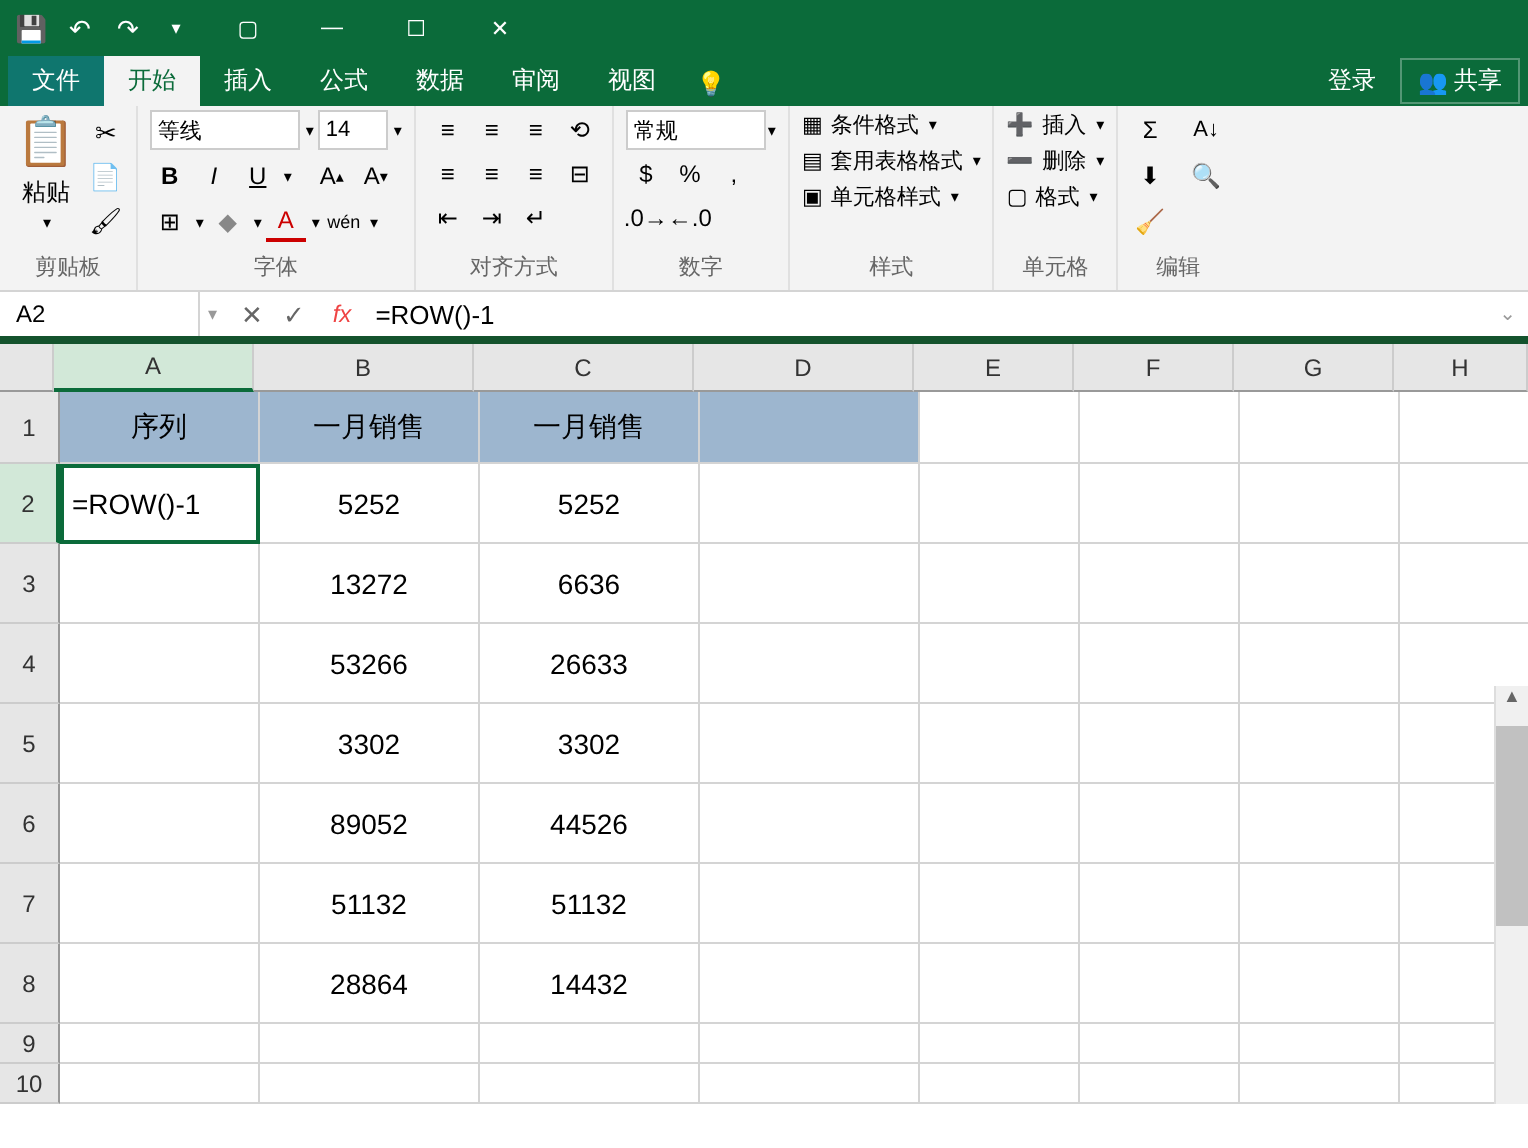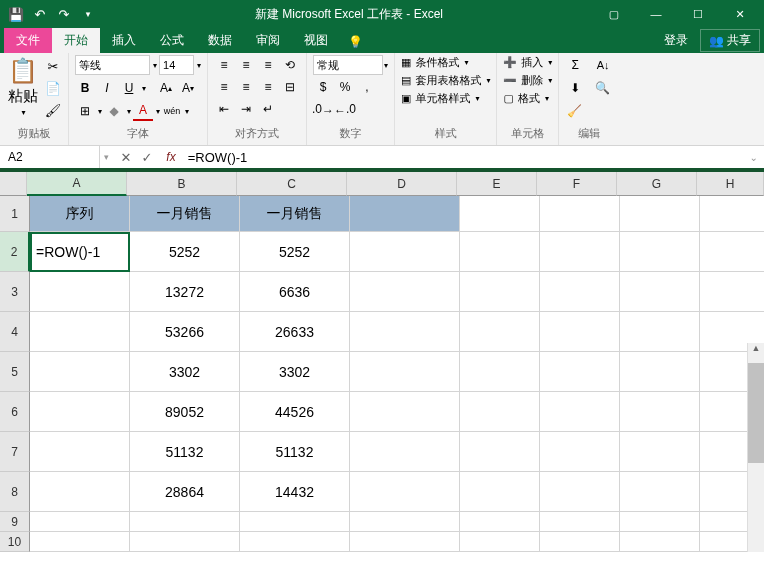--- a/index.html
+++ b/index.html
@@ -8,21 +8,21 @@
 .titlebar { background: #0b6b3a; height: 28px; display: flex; align-items: center; color: #fff; }
 .qat { display: flex; align-items: center; gap: 8px; padding: 0 8px; }
 .qat-icon { width: 16px; height: 16px; display: flex; align-items: center; justify-content: center; color: #fff; font-size: 13px; }
 .title-text { flex: 1; text-align: center; font-size: 12px; color: #fff; }
 .win-controls { display: flex; gap: 2px; padding-right: 4px; }
 .win-btn { width: 40px; height: 22px; display: flex; align-items: center; justify-content: center; color: #fff; font-size: 11px; }
 
 .ribbon-tabs { background: #0b6b3a; height: 25px; display: flex; align-items: flex-end; padding: 0 4px; }
 .tab { padding: 4px 12px; color: #fff; font-size: 12px; cursor: pointer; }
 .tab.active { background: #f3f3f3; color: #0b6b3a; }
-.tab.file { background: #ec4899; color: #fff; }
+.tab.file { background: #0f766e; color: #fff; }
 .tab-tell { color: #a8d8bf; font-size: 12px; padding: 4px 8px; display: flex; align-items: center; gap: 4px; }
 .tab-right { margin-left: auto; display: flex; align-items: center; }
 .share-btn { background: #0b6b3a; color: #fff; padding: 2px 8px; font-size: 12px; display: flex; align-items: center; gap: 3px; border: 1px solid rgba(255,255,255,0.3); }
 
 .ribbon { background: #f3f3f3; border-bottom: 1px solid #d4d4d4; height: 93px; display: flex; }
 .ribbon-group { border-right: 1px solid #e0e0e0; padding: 2px 6px; display: flex; flex-direction: column; justify-content: space-between; }
 .group-label { font-size: 11px; color: #666; text-align: center; padding: 2px 0; }
 .group-content { display: flex; gap: 4px; align-items: flex-start; }
 
 .paste-btn { display: flex; flex-direction: column; align-items: center; gap: 2px; padding: 2px; }
@@ -53,21 +53,21 @@
 .cell-col { display: flex; flex-direction: column; gap: 3px; }
 .cell-item { display: flex; align-items: center; gap: 4px; font-size: 11px; }
 
 .edit-col { display: flex; flex-direction: column; gap: 3px; }
 .edit-row { display: flex; gap: 8px; }
 
 .namebox-bar { height: 26px; border-bottom: 4px solid #14532d; display: flex; align-items: center; background: #fff; }
 .namebox { width: 100px; border: none; border-right: 1px solid #d4d4d4; padding: 3px 8px; font-size: 12px; height: 100%; }
 .fx-btns { display: flex; padding: 0 8px; gap: 10px; color: #666; }
 .fx-btn { font-size: 13px; cursor: pointer; }
-.fx-label { font-style: italic; font-size: 12px; color: #7f1d1d; padding: 0 6px; }
+.fx-label { font-style: italic; font-size: 12px; color: #ef4444; padding: 0 6px; }
 .formula-input { flex: 1; border: none; padding: 3px 6px; font-size: 13px; height: 100%; }
 .fb-expand { padding: 0 6px; color: #999; font-size: 10px; }
 .corner { width: 30px; height: 24px; background: #e6e6e6; border-right: 1px solid #ccc; border-bottom: 1px solid #999; }
 .col-headers { display: flex; height: 24px; }
 .col-h { background: #e6e6e6; border-right: 1px solid #ccc; border-bottom: 1px solid #999; display: flex; align-items: center; justify-content: center; font-size: 12px; color: #333; }
 .col-h.sel { background: #d2e8d8; border-bottom: 2px solid #0b6b3a; }
 
 .grid-body { display: flex; }
 .row-headers { display: flex; flex-direction: column; }
 .row-h { width: 30px; background: #e6e6e6; border-right: 1px solid #999; border-bottom: 1px solid #ccc; display: flex; align-items: center; justify-content: center; font-size: 12px; color: #333; }
@@ -87,21 +87,20 @@
 </head>
 <body>
 
 <div class="titlebar">
   <div class="qat">
     <span class="qat-icon">💾</span>
     <span class="qat-icon">↶</span>
     <span class="qat-icon">↷</span>
     <span class="qat-icon" style="font-size:9px;">▾</span>
   </div>
-  <div class="title-text">新建 Microsoft Excel 工作表 - Excel</div>
   <div class="win-controls">
     <div class="win-btn">▢</div>
     <div class="win-btn">—</div>
     <div class="win-btn">☐</div>
     <div class="win-btn">✕</div>
   </div>
 </div>
 
 <div class="ribbon-tabs">
   <div class="tab file">文件</div>
@@ -121,21 +120,21 @@
       <span>共享</span>
     </div>
   </div>
 </div>
 
 <div class="ribbon">
   <div class="ribbon-group">
     <div class="group-content">
       <div class="paste-btn">
         <span class="paste-icon">📋</span>
-        <span style="font-size:15px;">粘贴</span>
+        <span style="font-size:12px;">粘贴</span>
         <span class="dd-arrow">▾</span>
       </div>
       <div class="clip-side">
         <span class="small-icon">✂</span>
         <span class="small-icon">📄</span>
         <span class="small-icon">🖌</span>
       </div>
     </div>
     <div class="group-label">剪贴板</div>
   </div>

